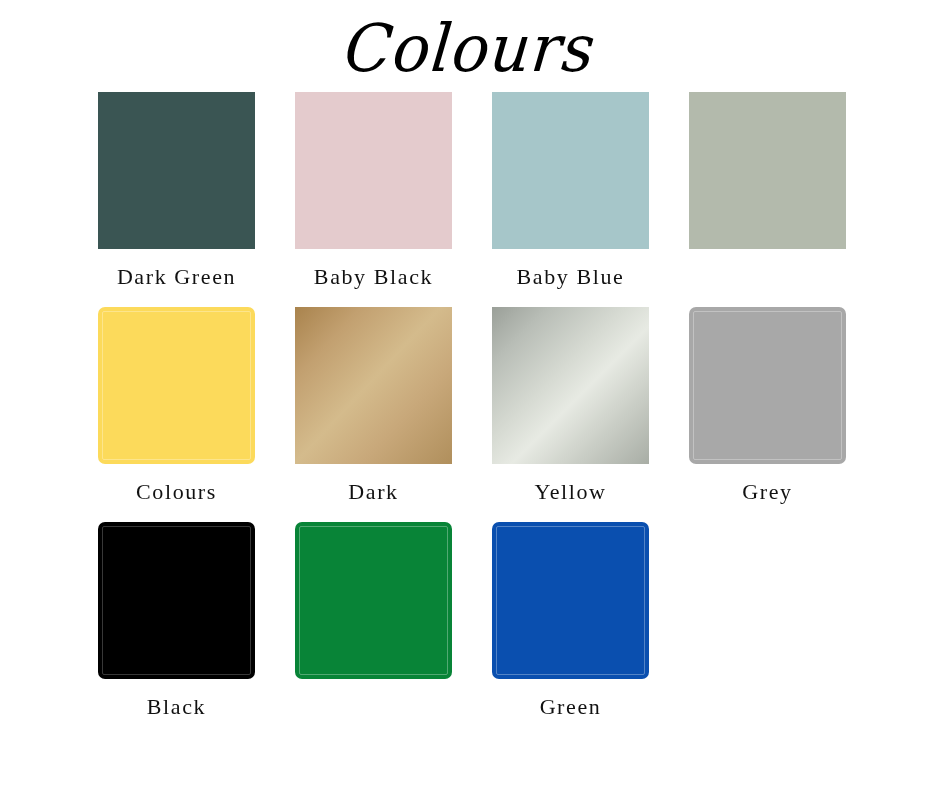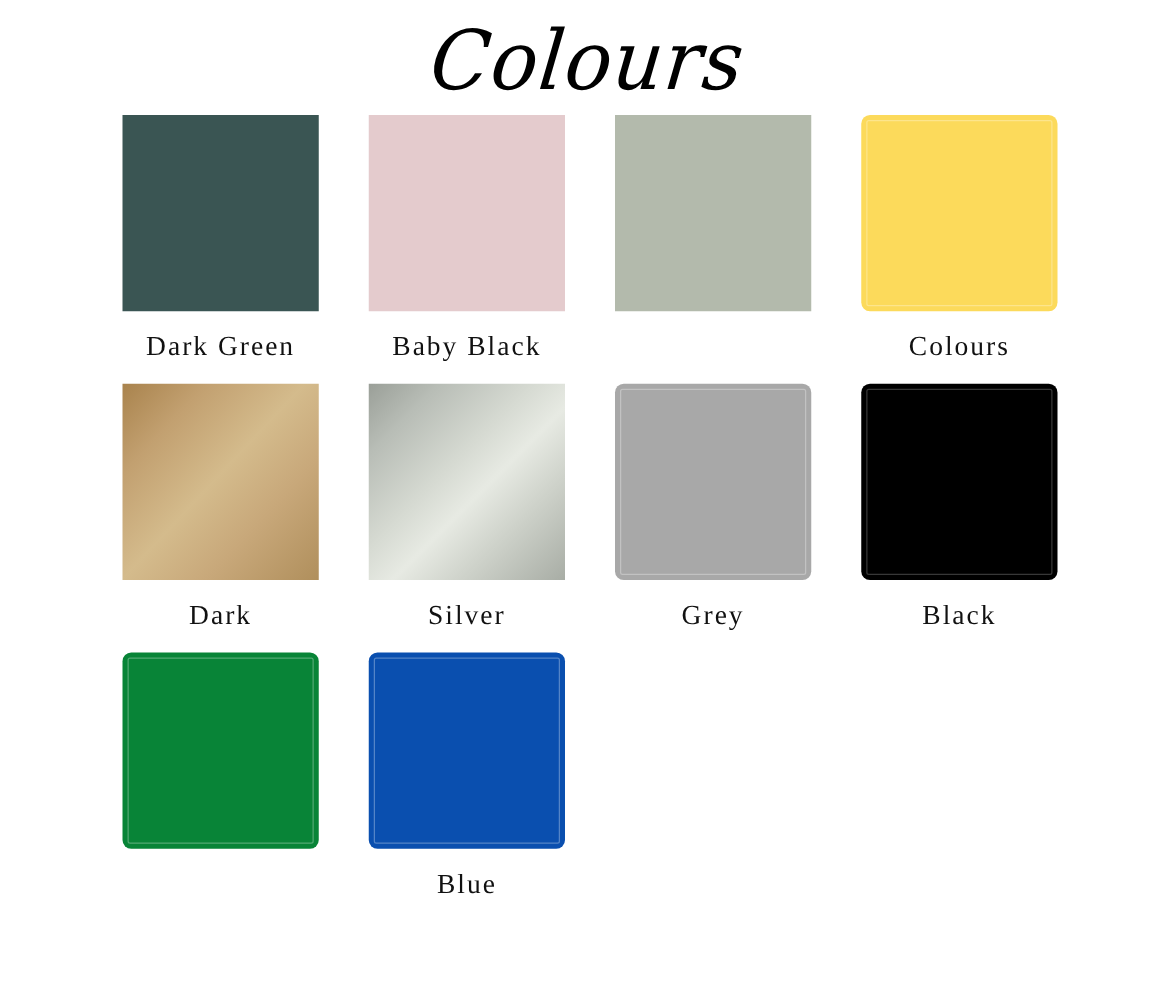--- a/index.html
+++ b/index.html
@@ -117,54 +117,58 @@
     <div class="swatch-cell">
       <div class="swatch" style="background: rgb(58, 85, 83);"></div>
       <div class="label">Dark Green</div>
     </div>
 
     <div class="swatch-cell">
       <div class="swatch" style="background: rgb(228, 203, 205);"></div>
       <div class="label">Baby Black</div>
     </div>
 
+    <div class="swatch-cell">
+      <div class="swatch" style="background: rgb(166, 198, 201);"></div>
+      <div class="label">Baby Blue</div>
+    </div>
 
     <div class="swatch-cell">
       <div class="swatch" style="background: rgb(179, 186, 172);"></div>
     </div>
 
     <div class="swatch-cell">
       <div class="swatch rounded inset" style="background: rgb(252, 218, 91);"></div>
       <div class="label">Colours</div>
     </div>
 
     <div class="swatch-cell">
       <div class="swatch" style="background: linear-gradient(133deg, rgb(169, 131, 77) 0%, rgb(194, 160, 112) 22%, rgb(212, 187, 140) 48%, rgb(200, 168, 122) 70%, rgb(176, 143, 92) 100%);"></div>
       <div class="label">Dark</div>
     </div>
 
     <div class="swatch-cell">
       <div class="swatch" style="background: linear-gradient(135deg, rgb(154, 159, 152) 0%, rgb(184, 189, 182) 18%, rgb(214, 218, 210) 42%, rgb(231, 234, 227) 56%, rgb(205, 209, 201) 74%, rgb(168, 173, 165) 100%);"></div>
-      <div class="label">Silver</div>
+      <div class="label">Yellow</div>
     </div>
 
 
     <div class="swatch-cell">
       <div class="swatch rounded inset" style="background: rgb(168, 168, 168);"></div>
       <div class="label">Grey</div>
     </div>
 
     <div class="swatch-cell">
       <div class="swatch rounded inset inset-dark" style="background: rgb(0, 0, 0);"></div>
       <div class="label">Black</div>
     </div>
 
     <div class="swatch-cell">
       <div class="swatch rounded inset" style="background: rgb(8, 132, 55);"></div>
     </div>
 
     <div class="swatch-cell">
       <div class="swatch rounded inset" style="background: rgb(10, 79, 175);"></div>
-      <div class="label">Blue</div>
+      <div class="label">Green</div>
     </div>
 
   </div>
 </div>
 
 </body></html>

